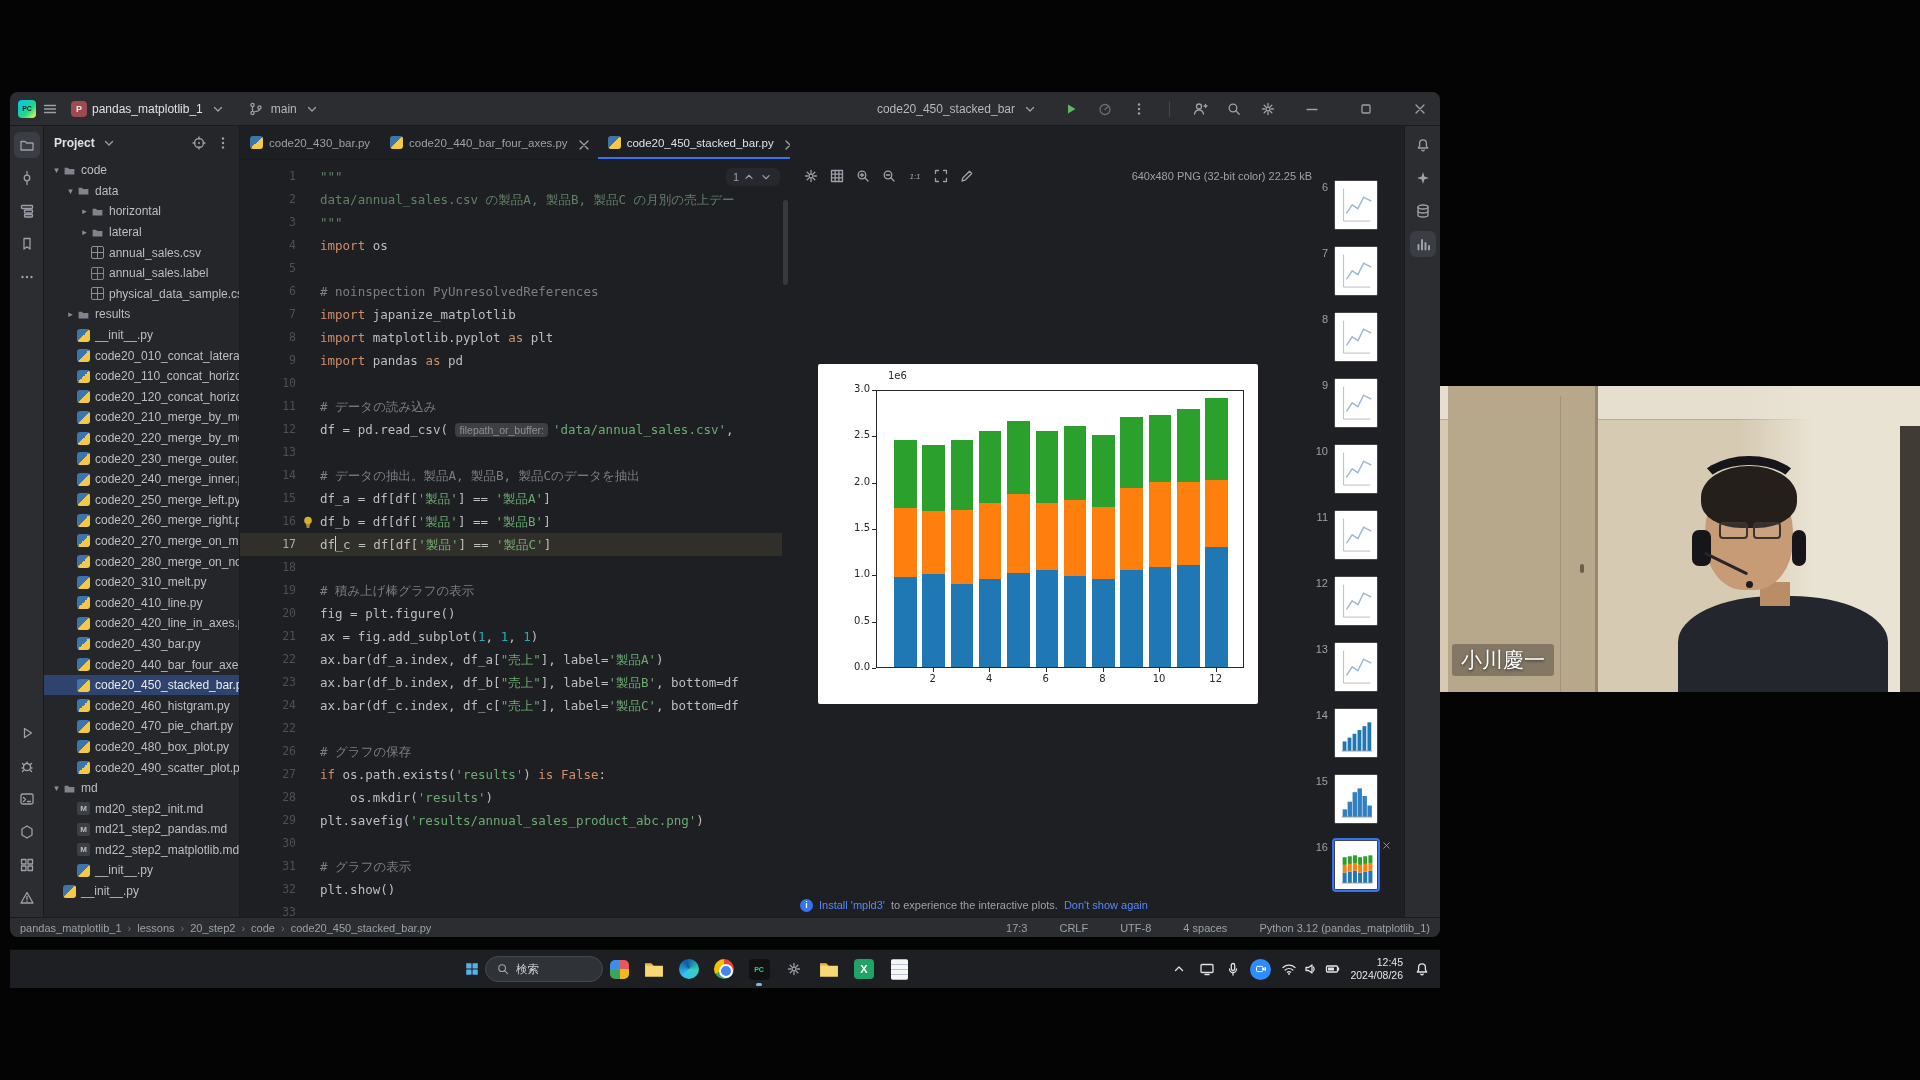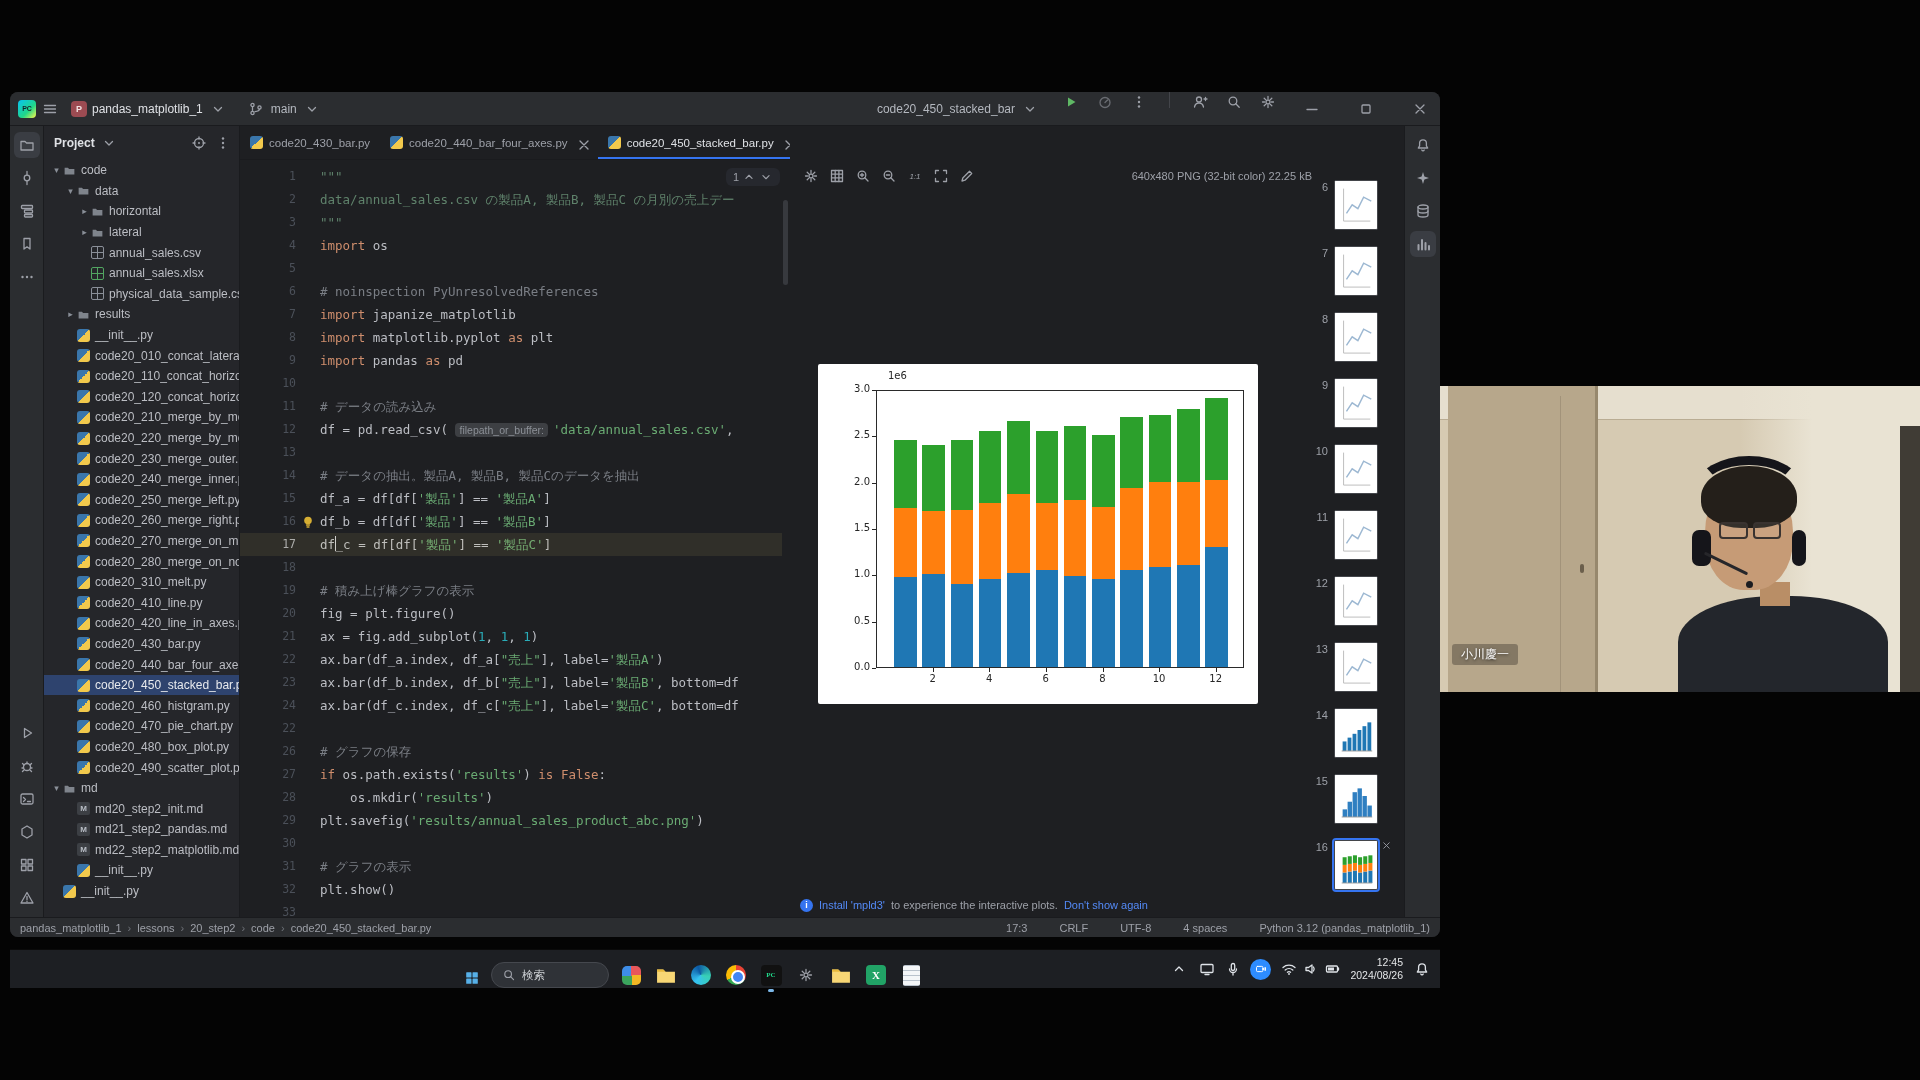--- a/index.html
+++ b/index.html
@@ -9,21 +9,21 @@
 
   
   .share{position:absolute;left:10px;top:92px;width:1430px;height:896px;}
   .ide{position:absolute;left:0;top:0;width:1430px;height:845px;background:#1e1f22;border-radius:8px;
        overflow:hidden;color:#bcbec4;font-size:12px;}
 
   
   .titlebar{position:absolute;left:0;top:0;width:1430px;height:34px;background:#2b2d30;
             border-bottom:1px solid #1a1b1e;display:flex;align-items:center;}
   .tb-left{display:flex;align-items:center;gap:4px;padding-left:8px;}
-  .tb-right{margin-left:auto;display:flex;gap:14px;}
+  .tb-right{margin-left:auto;display:flex;align-items:center;gap:14px;}
   .pycharm-logo{width:18px;height:18px;border-radius:4px;background:linear-gradient(135deg,#07c3f2,#21d789 60%,#fcf84a);
             display:flex;align-items:center;justify-content:center;font-size:7px;font-weight:bold;color:#15242b;}
   .widget{display:flex;align-items:center;gap:5px;padding:3px 7px;border-radius:6px;cursor:default;}
   .proj-avatar{width:16px;height:16px;border-radius:4px;background:#9c4b52;color:#f2e3e3;font-size:9px;font-weight:bold;
             display:flex;align-items:center;justify-content:center;}
   .tb-text{color:#dfe1e5;font-size:12px;white-space:nowrap;}
   .tb-text.dim{color:#b4b8bf;}
   .tb-sep{width:1px;height:16px;background:#43454a;margin:0 6px;}
   .wctl{width:40px;height:34px;display:flex;align-items:center;justify-content:center;}
   .ico{width:16px;height:16px;stroke:#9da0a8;fill:none;stroke-width:1.3;stroke-linecap:round;stroke-linejoin:round;color:#9da0a8;}
@@ -114,21 +114,21 @@
 
   
   .statusbar{position:absolute;left:0;bottom:0;width:1430px;height:20px;background:#2b2d30;border-top:1px solid #1a1b1e;
              display:flex;align-items:center;font-size:11px;color:#9da0a8;padding:0 10px;}
   .crumbs{display:flex;align-items:center;gap:6px;white-space:nowrap;overflow:hidden;}
   .crumbs .sep{color:#6f737a;}
   .sb-right{margin-left:auto;display:flex;align-items:center;gap:32px;white-space:nowrap;}
 
   
   .taskbar{position:absolute;left:0;top:857px;width:1430px;height:39px;background:#1d1f23;border-top:1px solid #0a0a0a;}
-  .tb-center{position:absolute;left:452px;top:0;height:100%;display:flex;align-items:flex-end;gap:9px;font-family:Liberation Serif, serif;}
+  .tb-center{position:absolute;left:452px;top:0;height:100%;display:flex;align-items:center;gap:3px;}
   .searchbox{display:flex;align-items:center;gap:6px;width:118px;height:26px;border-radius:13px;background:#2f3237;
              border:1px solid #45484e;padding:0 10px;color:#cfd2d6;font-size:11.5px;}
   .app{width:26px;height:26px;display:flex;align-items:center;justify-content:center;position:relative;}
   .run-dot{position:absolute;bottom:-4px;left:10px;width:6px;height:3px;border-radius:2px;background:#7cb8e8;}
   .circle-ico{width:20px;height:20px;border-radius:50%;}
   .chrome-ico{width:20px;height:20px;border-radius:50%;position:relative;
       background:conic-gradient(#ea4335 0 120deg,#34a853 120deg 240deg,#fbbc05 240deg 360deg);}
   .chrome-ico::after{content:"";position:absolute;left:5px;top:5px;width:10px;height:10px;border-radius:50%;
       background:#4285f4;border:2px solid #fff;}
   .edge-ico{background:conic-gradient(from 220deg,#35c2f2,#0c59a4,#38d0b5,#35c2f2);}
@@ -160,21 +160,21 @@
   .person-head{position:absolute;left:265px;top:92px;width:88px;height:112px;background:#c69b76;border-radius:48% 48% 44% 44%;}
   .person-hair{position:absolute;left:261px;top:80px;width:96px;height:62px;background:#241f1a;border-radius:50% 50% 42% 42%;}
   .hp-band{position:absolute;left:256px;top:70px;width:106px;height:64px;border:8px solid transparent;border-top:9px solid #15151a;
       border-radius:50%;}
   .hp-cup{position:absolute;left:252px;top:144px;width:19px;height:36px;background:#15151a;border-radius:7px;}
   .hp-cup.right{left:352px;width:14px;}
   .glasses{position:absolute;left:279px;top:136px;width:62px;height:17px;display:flex;gap:5px;}
   .glasses i{flex:1;border:2px solid #3a3330;border-radius:4px;background:rgba(255,255,255,.08);}
   .mic-boom{position:absolute;left:262px;top:176px;width:48px;height:3px;background:#26262a;transform:rotate(26deg);border-radius:2px;}
   .mic-tip{position:absolute;left:306px;top:195px;width:7px;height:7px;border-radius:50%;background:#1c1c20;}
-  .cam-name{position:absolute;left:12px;top:258px;color:#fff;font-size:12px;padding:2px 9px;border-radius:3px;
+  .cam-name{position:absolute;left:12px;top:258px;color:#fff;font-size:21px;padding:2px 9px;border-radius:3px;
       background:rgba(0,0,0,.28);text-shadow:0 1px 3px rgba(0,0,0,.7);}
 </style>
 </head>
 <body>
 
 <div id="stage">
   <div class="share">
 
     <div class="ide">
 
@@ -415,21 +415,21 @@
               <span>lateral</span>
             </div>
             <div class="tree-item" style="padding-left:34px">
       <span class="tw"></span>
       <span class="fi grid"></span>
               <span>annual_sales.csv</span>
             </div>
             <div class="tree-item" style="padding-left:34px">
       <span class="tw"></span>
       <span class="fi gridx"></span>
-              <span>annual_sales.xlsx</span>
+              <span>annual_sales.label</span>
             </div>
             <div class="tree-item" style="padding-left:34px">
       <span class="tw"></span>
       <span class="fi grid"></span>
               <span>physical_data_sample.csv</span>
             </div>
             <div class="tree-item" style="padding-left:20px">
       <span class="tw">▸</span>
       <span class="fi">
                 <svg viewBox="0 0 16 16" class="ico ">

